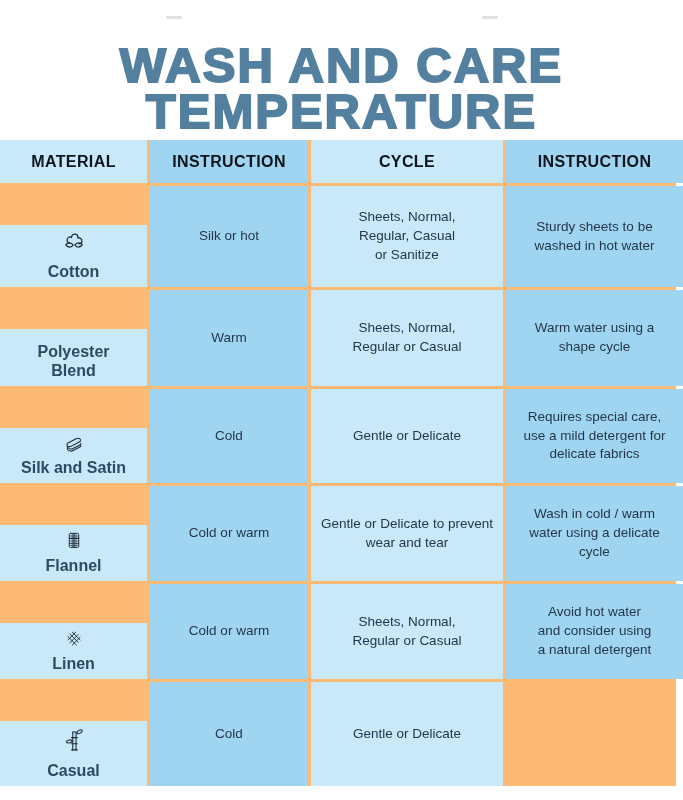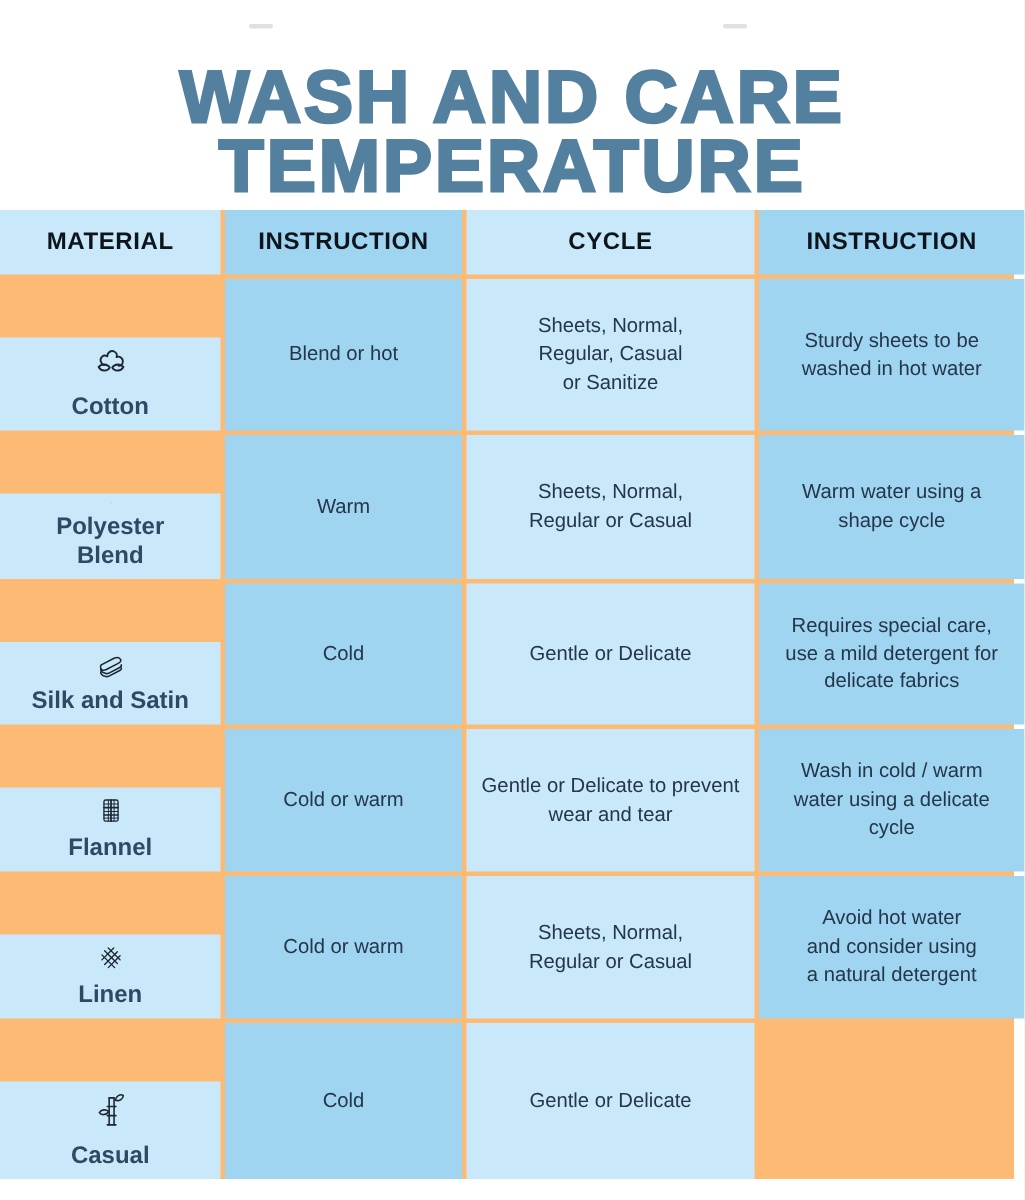--- a/index.html
+++ b/index.html
@@ -119,21 +119,21 @@
     <div class="cell dark head">INSTRUCTION</div>
 
     <div class="cell light material-cell">
       <svg class="icon mat-icon" width="56" height="52" viewBox="0 0 64 60">
         <path d="M21 30 C15 28 13 20 18 16 C20 14 24 14 26 16 C26 9 32 6 37 8 C41 10 42 14 41 17 C46 15 52 19 51 25 C51 29 47 32 44 31"></path>
         <path d="M30 34 C26 28 17 27 12 33 C16 40 26 41 30 34 Z"></path>
         <path d="M34 34 C38 28 47 27 52 33 C48 40 38 41 34 34 Z"></path>
       </svg>
       <div class="mat-label">Cotton</div>
     </div>
-    <div class="cell dark body-text">Blend or hot</div>
+    <div class="cell dark body-text">Silk or hot</div>
     <div class="cell light body-text">Sheets, Normal,
 Regular, Casual
 or Sanitize</div>
     <div class="cell dark body-text">Sturdy sheets to be
 washed in hot water</div>
 
     <div class="cell light material-cell">
       <svg class="icon mat-icon" width="56" height="50" viewBox="0 0 64 58">
         <path d="M27 28 C20 28 16 22 18 17 C20 13 25 12 27 14 C27 9 33 6 37 9 C39 10 40 13 39 15"></path>
         <path d="M28 33 C24 27 15 27 11 33 C15 39 24 39 28 33 Z"></path>

